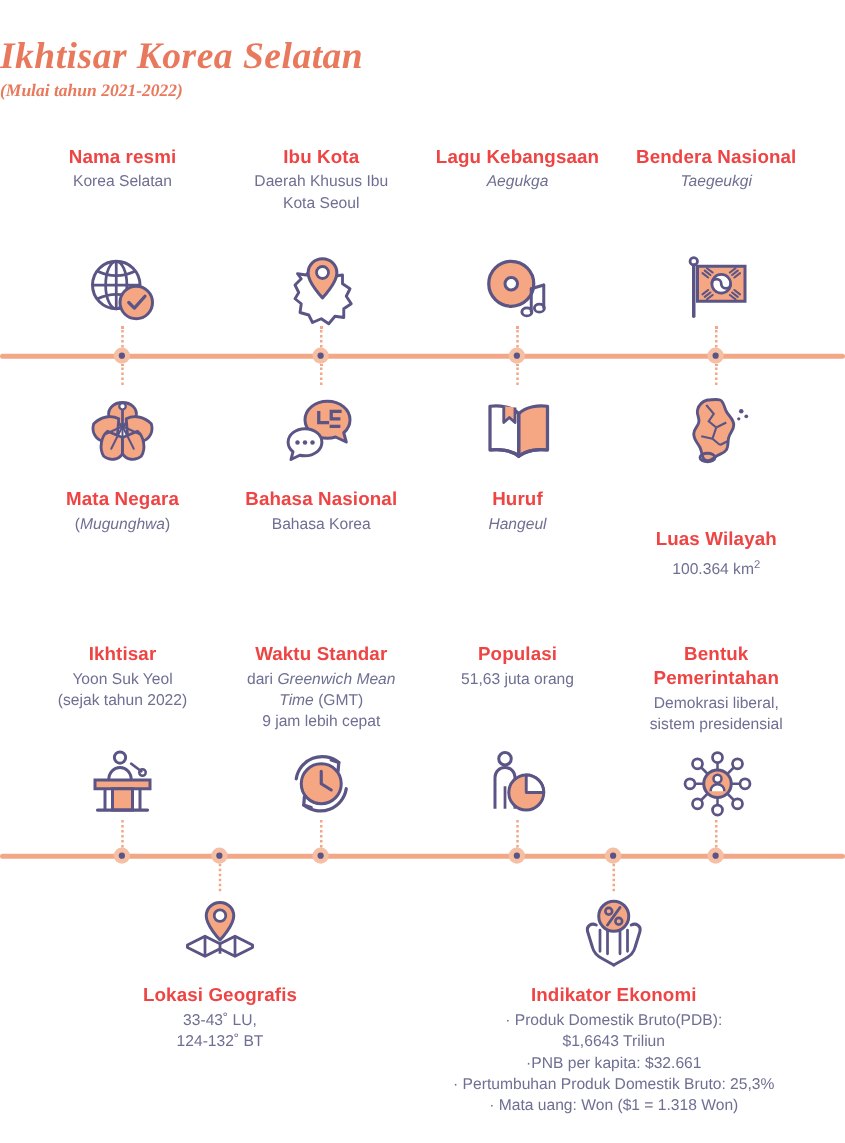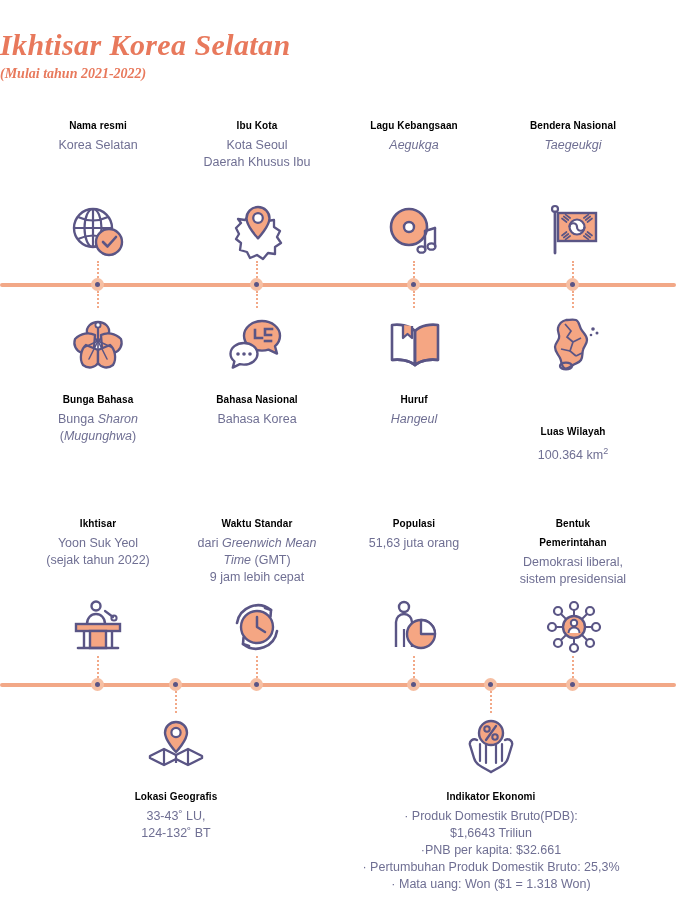--- a/index.html
+++ b/index.html
@@ -23,21 +23,21 @@
   .sub-title {
     font-family:"Liberation Serif", serif;
     font-style:italic; font-weight:bold;
     font-size:14px; color:#e8795c;
     margin-top:4px;
   }
 
   
   .cell { position:absolute; text-align:center; }
   .cell h3 {
-    font-size:10px; font-weight:bold; color:#000000;
+    font-size:15px; font-weight:bold; color:#ef4444;
     line-height:16px; margin-bottom:3px; letter-spacing:.1px;
   }
   .cell p {
     font-size:12.5px; color:#6f6f93; line-height:17px;
   }
   .cell p i { font-style:italic; }
   .icon-box { display:flex; justify-content:center; align-items:center; }
 
   
   .tl-line {
@@ -62,22 +62,22 @@
   <div class="main-title">Ikhtisar Korea Selatan</div>
   <div class="sub-title">(Mulai tahun 2021-2022)</div>
 </div>
 
 <div class="cell" style="left:18px; top:118px; width:160px;">
   <h3>Nama resmi</h3>
   <p>Korea Selatan</p>
 </div>
 <div class="cell" style="left:177px; top:118px; width:160px;">
   <h3>Ibu Kota</h3>
+  <p>Daerah Khusus Ibu</p>
   <p>Kota Seoul</p>
-  <p>Daerah Khusus Ibu</p>
 </div>
 <div class="cell" style="left:334px; top:118px; width:160px;">
   <h3>Lagu Kebangsaan</h3>
   <p style="font-style:italic;">Aegukga</p>
 </div>
 <div class="cell" style="left:493px; top:118px; width:160px;">
   <h3>Bendera Nasional</h3>
   <p style="font-style:italic;">Taegeukgi</p>
 </div>
 
@@ -209,22 +209,21 @@
       <path d="M33 41 L39 38"></path>
     </g>
     <ellipse cx="23" cy="51" rx="6" ry="3.4" fill="none" stroke="#5a5585" stroke-width="2.3"></ellipse>
     <circle cx="50" cy="14" r="1.8" fill="#5a5585"></circle>
     <circle cx="54" cy="18" r="1.5" fill="#5a5585"></circle>
     <circle cx="48" cy="20" r="1.3" fill="#5a5585"></circle>
   </svg>
 </div>
 
 <div class="cell" style="left:18px; top:392px; width:160px;">
-  <h3>Bunga Bahasa</h3>
-  <p><span>Bunga </span><i>Sharon</i></p>
+  <h3>Mata Negara</h3>
   <p><span>(</span><i>Mugunghwa</i><span>)</span></p>
 </div>
 <div class="cell" style="left:177px; top:392px; width:160px;">
   <h3>Bahasa Nasional</h3>
   <p>Bahasa Korea</p>
 </div>
 <div class="cell" style="left:334px; top:392px; width:160px;">
   <h3>Huruf</h3>
   <p style="font-style:italic;">Hangeul</p>
 </div>

